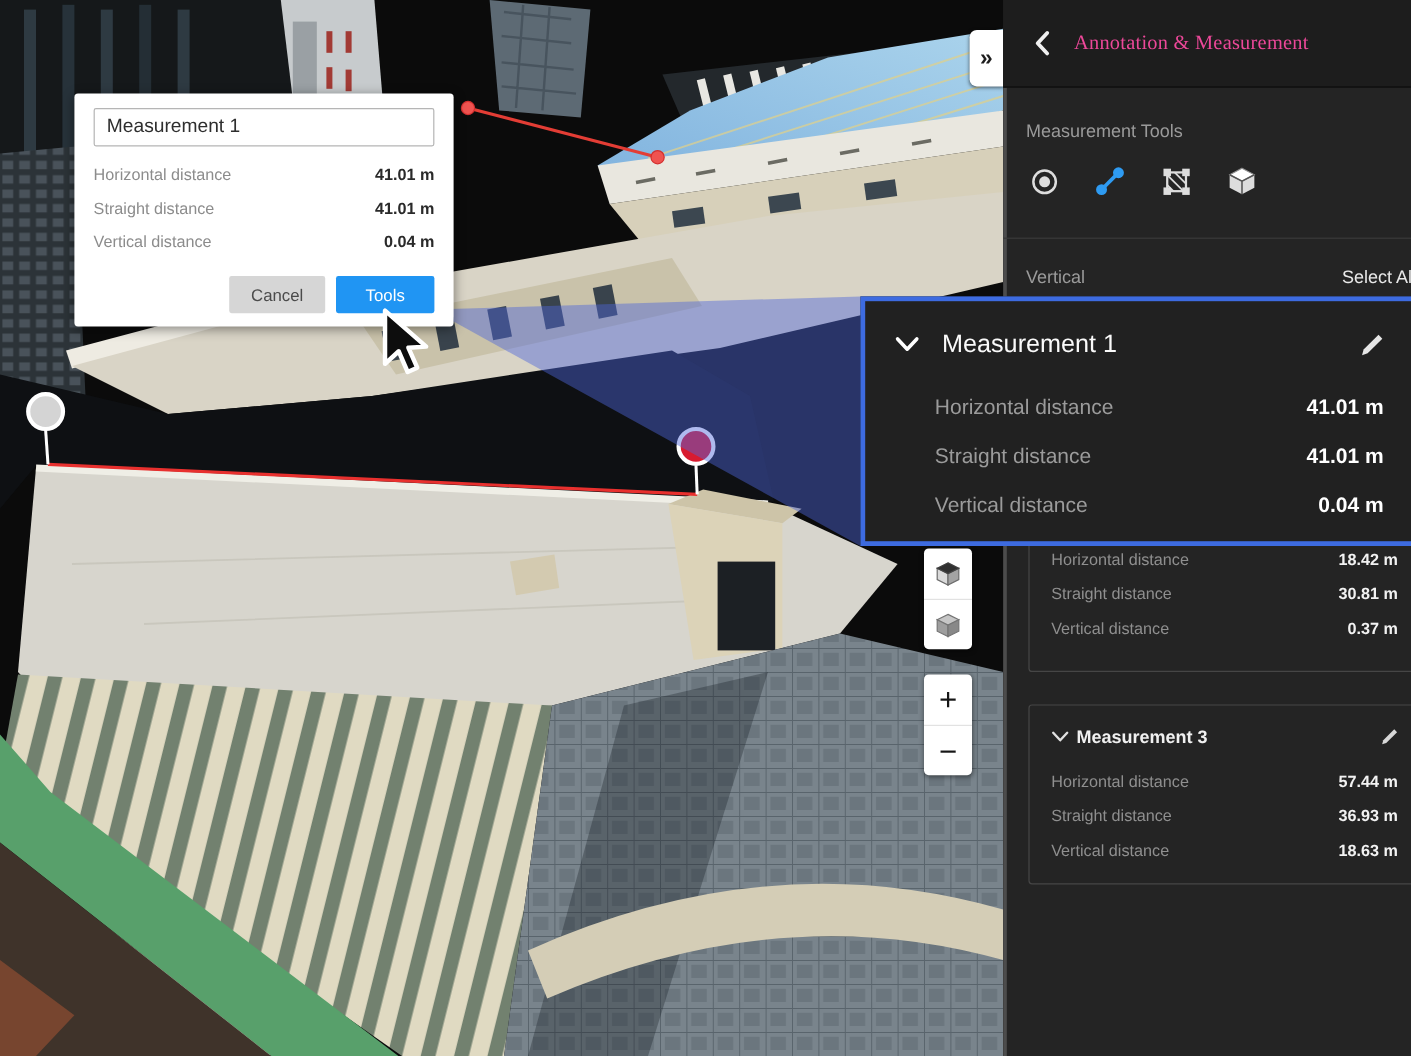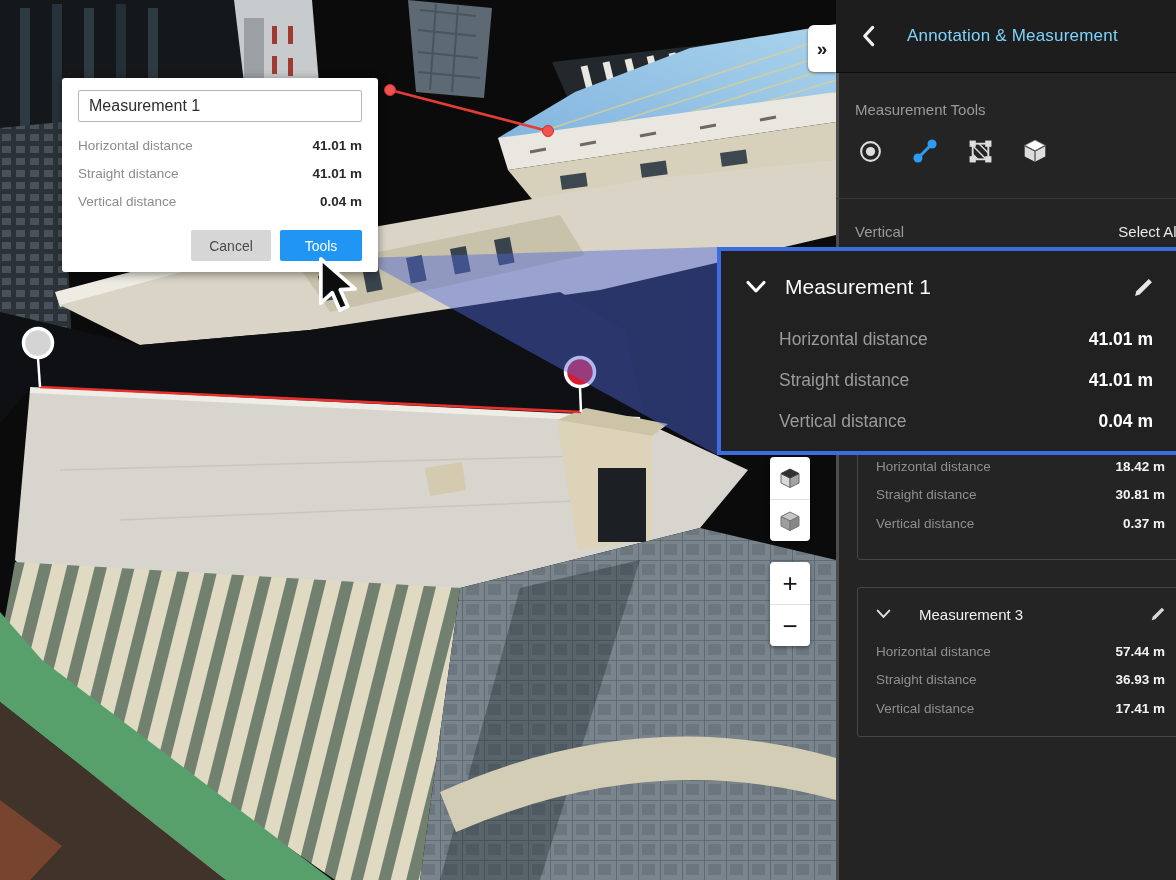--- a/index.html
+++ b/index.html
@@ -43,37 +43,37 @@
 
   
   #cursor { position:absolute; left:316px; top:256px; z-index:60; }
 
   
   #sidebar { position:absolute; left:836px; top:0; width:340px; height:880px; background:#242424; }
   #sb-scroll { position:absolute; left:0; top:73px; width:3px; height:807px; background:#4c4c4c; }
   #sb-header { position:absolute; left:0; top:0; width:340px; height:73px; background:#1d1d1d;
     border-bottom:1px solid #0c0c0c; display:flex; align-items:center; }
   .back-ic { margin-left:24px; cursor:pointer; display:flex; }
-  #sb-title { margin-left:29px; font-size:17px; font-weight:500; color:#7dd3fc; letter-spacing:.2px; }
+  #sb-title { margin-left:17px; font-size:17px; font-weight:500; color:#ec4899; letter-spacing:.2px;font-family:Liberation Serif, serif; }
 
   .sec-label { position:absolute; left:19px; font-size:15px; color:#9a9a9a; }
   #tools-label { top:101px; }
   #tools-row { position:absolute; left:21px; top:138px; display:flex; gap:29px; align-items:center; }
   .tool-btn { width:26px; height:26px; display:flex; align-items:center; justify-content:center; cursor:pointer; }
   #sb-div1 { position:absolute; left:0; top:198px; width:340px; height:1px; background:#3a3a3a; }
   #dist-label { top:223px; }
   #select-all { position:absolute; right:-4px; top:223px; font-size:15px; color:#e8e8e8; cursor:pointer; }
 
   
   .m-card { position:absolute; left:21px; right:-8px; border:1px solid #464646; border-radius:3px;
     padding:13px 18px 0 18px; background:#242424; }
   #card-m2 { top:402px; height:158px; }
   #card-m3 { top:587px; height:150px; }
   .m-head { display:flex; align-items:center; height:26px; }
-  .m-title { margin-left:28px; font-size:15px; font-weight:normal; color:#f0f0f0; flex:1; }
+  .m-title { margin-left:6px; font-size:15px; font-weight:bold; color:#f0f0f0; flex:1; }
   .m-rows { margin-top:10px; }
   .m-row { display:flex; justify-content:space-between; align-items:center; height:28.5px; }
   .m-label { font-size:13.5px; color:#8f8f8f; }
   .m-value { font-size:13.5px; font-weight:bold; color:#f2f2f2; }
   .chev, .pencil { display:flex; cursor:pointer; }
 
   
   #callout { position:absolute; left:717px; top:247px; width:470px; height:208px; z-index:40;
     background:#212121; border:4px solid #3d6be0; padding:16px 30px 0 24px; }
   #callout .m-head { height:40px; }
@@ -385,21 +385,21 @@
         <div class="m-row">
           <span class="m-label">Horizontal distance</span>
           <span class="m-value">57.44 m</span>
         </div>
         <div class="m-row">
           <span class="m-label">Straight distance</span>
           <span class="m-value">36.93 m</span>
         </div>
         <div class="m-row">
           <span class="m-label">Vertical distance</span>
-          <span class="m-value">17.41 m</span>
+          <span class="m-value">18.63 m</span>
         </div>
       </div>
     </div>
   </div>
 
   <div id="callout">
     <div class="m-head">
       <span class="chev">
         <svg width="22" height="16" viewBox="0 0 18 14">
             <polyline points="2,3 9,10.5 16,3" fill="none" stroke="#ffffff" stroke-width="2.6" stroke-linecap="round" stroke-linejoin="round"></polyline>

